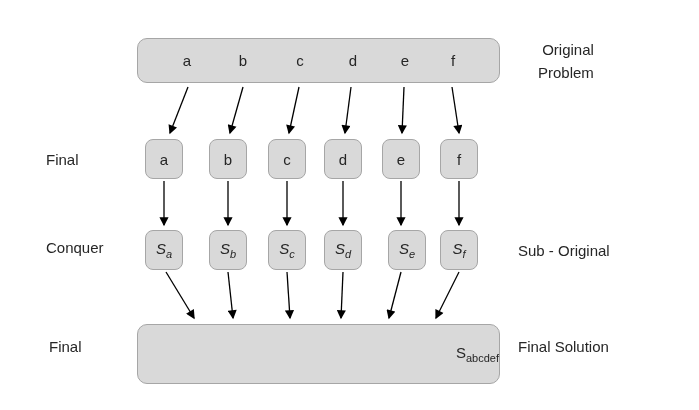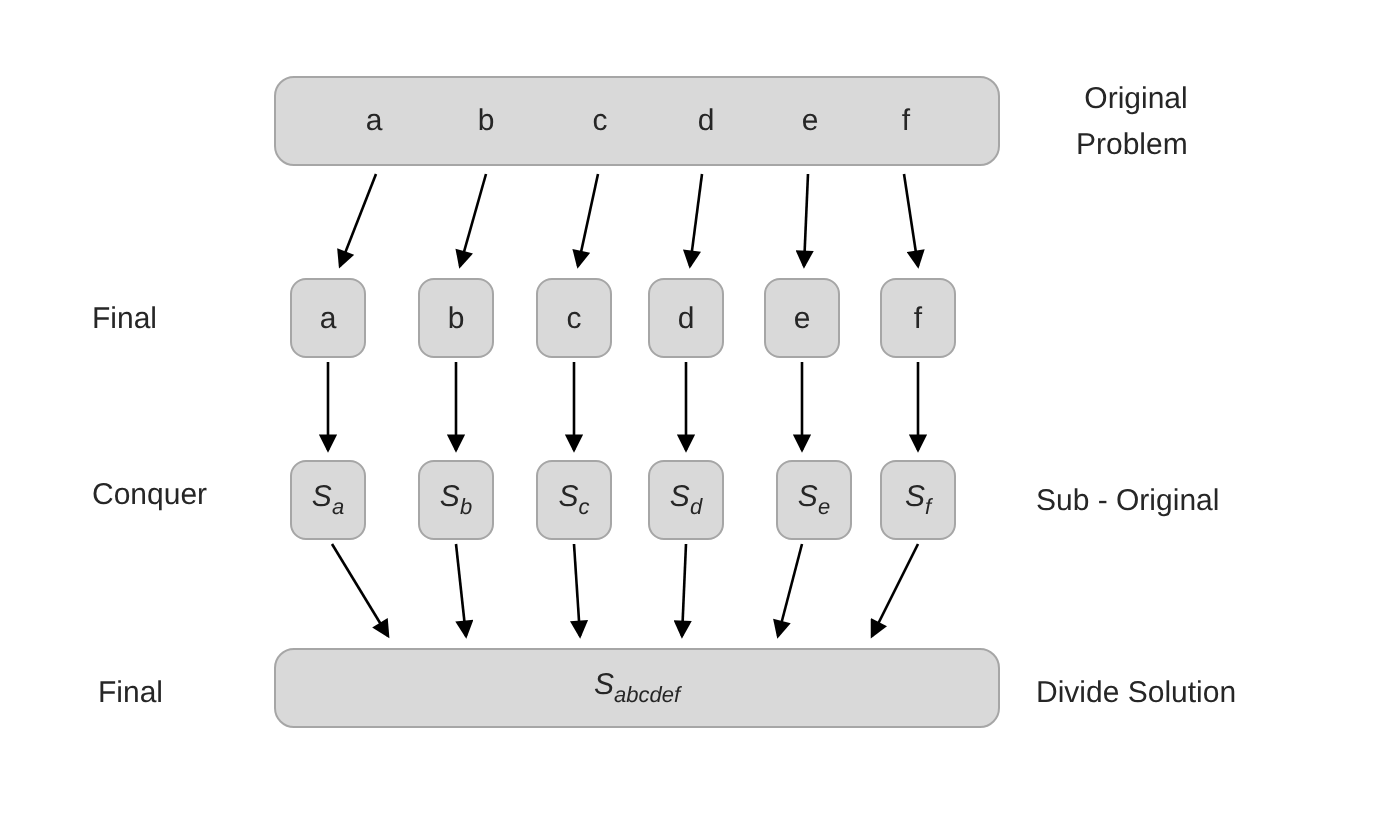--- a/index.html
+++ b/index.html
@@ -23,24 +23,23 @@
     background: #d9d9d9;
     border: 1px solid #a6a6a6;
   }
   .big-box {
     left: 137px;
     width: 363px;
     border-radius: 10px;
   }
   .original-box { top: 38px; height: 45px; }
   .merge-box {
-    top: 324px; height: 40px;
-    display: flex; align-items: center; justify-content: center;
+    top: 324px; height: 60px;
+    display: flex; align-items: center; justify-content: flex-end;
     font-size: 15px;
-    font-style: italic;
   }
   .small-box {
     width: 38px;
     height: 40px;
     border-radius: 8px;
     display: flex;
     align-items: center;
     justify-content: center;
     font-size: 15px;
   }
@@ -149,15 +148,15 @@
 
   <div class="label" style="left:46px; top:150px">Final</div>
   <div class="label" style="left:46px; top:238px">Conquer</div>
   <div class="label" style="left:49px; top:337px">Final</div>
 
   <div class="label two-line" style="left:538px; top:38px">
     <div>Original</div>
     <div>Problem</div>
   </div>
   <div class="label" style="left:518px; top:241px">Sub - Original</div>
-  <div class="label" style="left:518px; top:337px">Divide Solution</div>
+  <div class="label" style="left:518px; top:337px">Final Solution</div>
 
 </div>
 
 </body></html>

